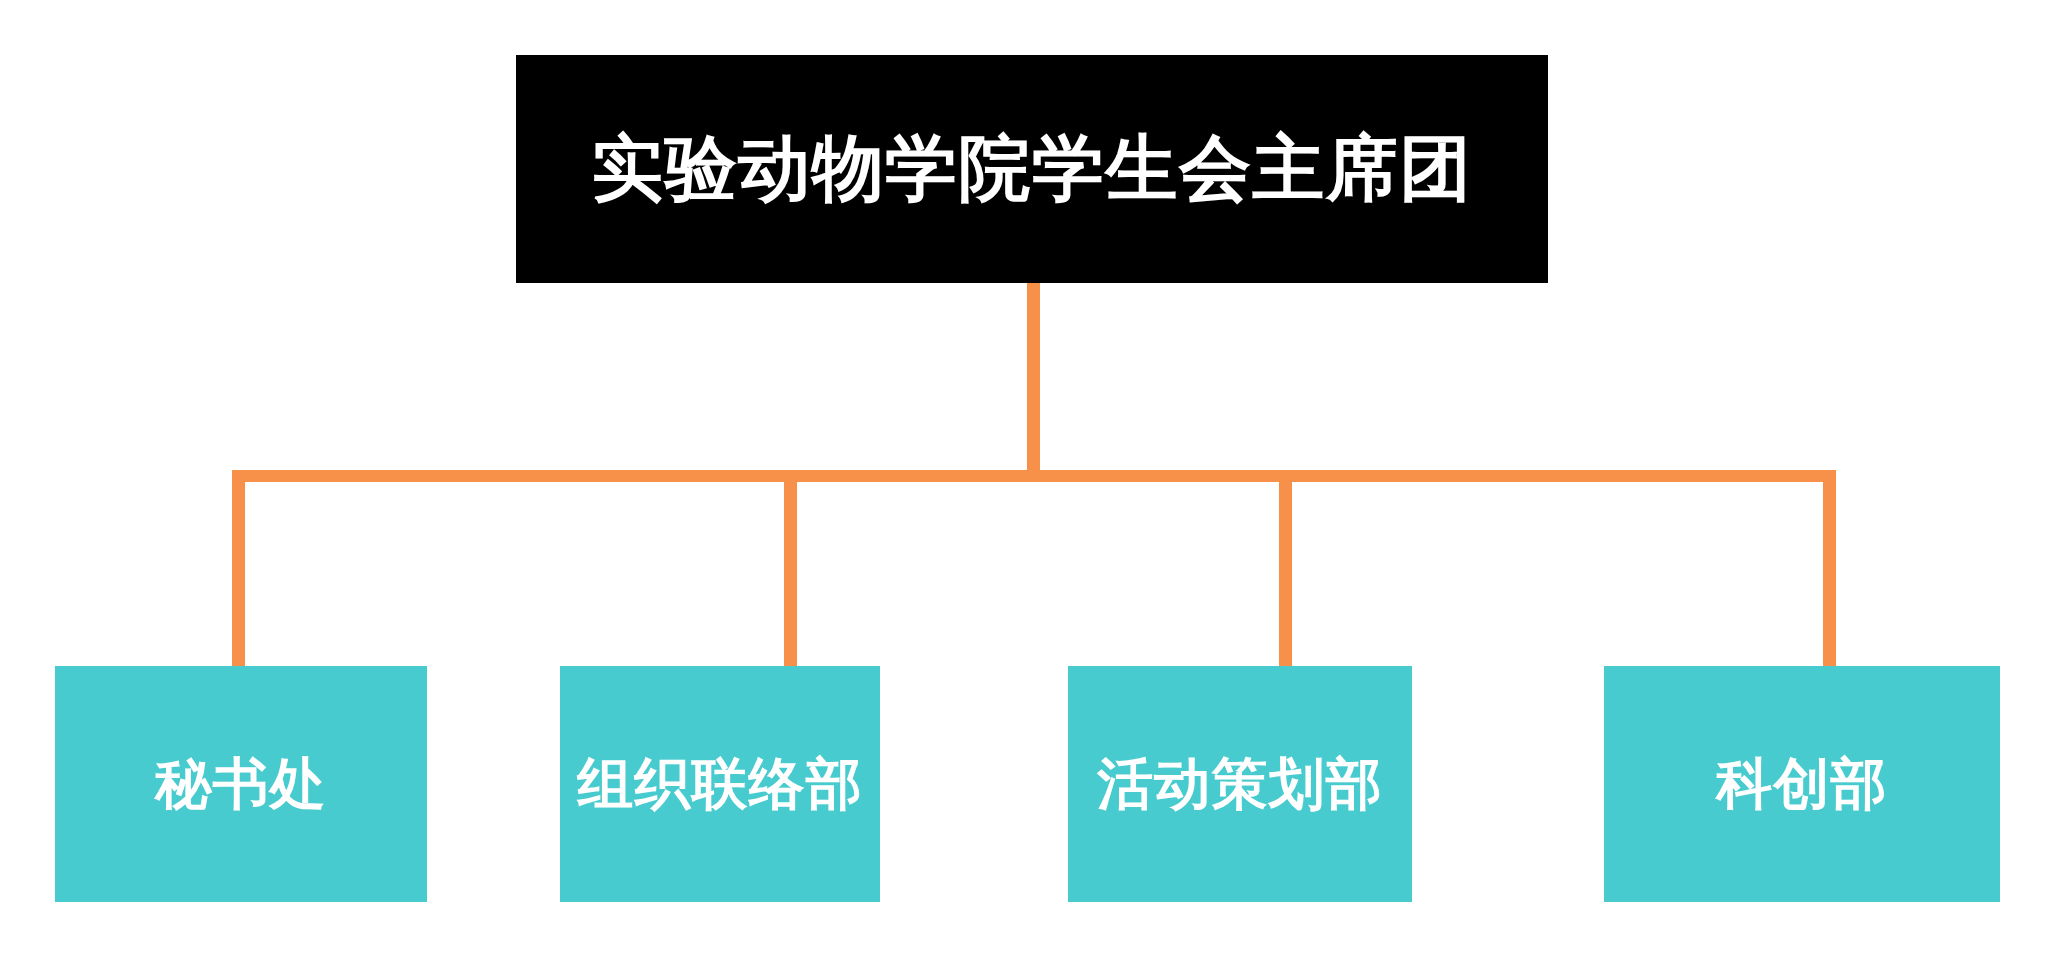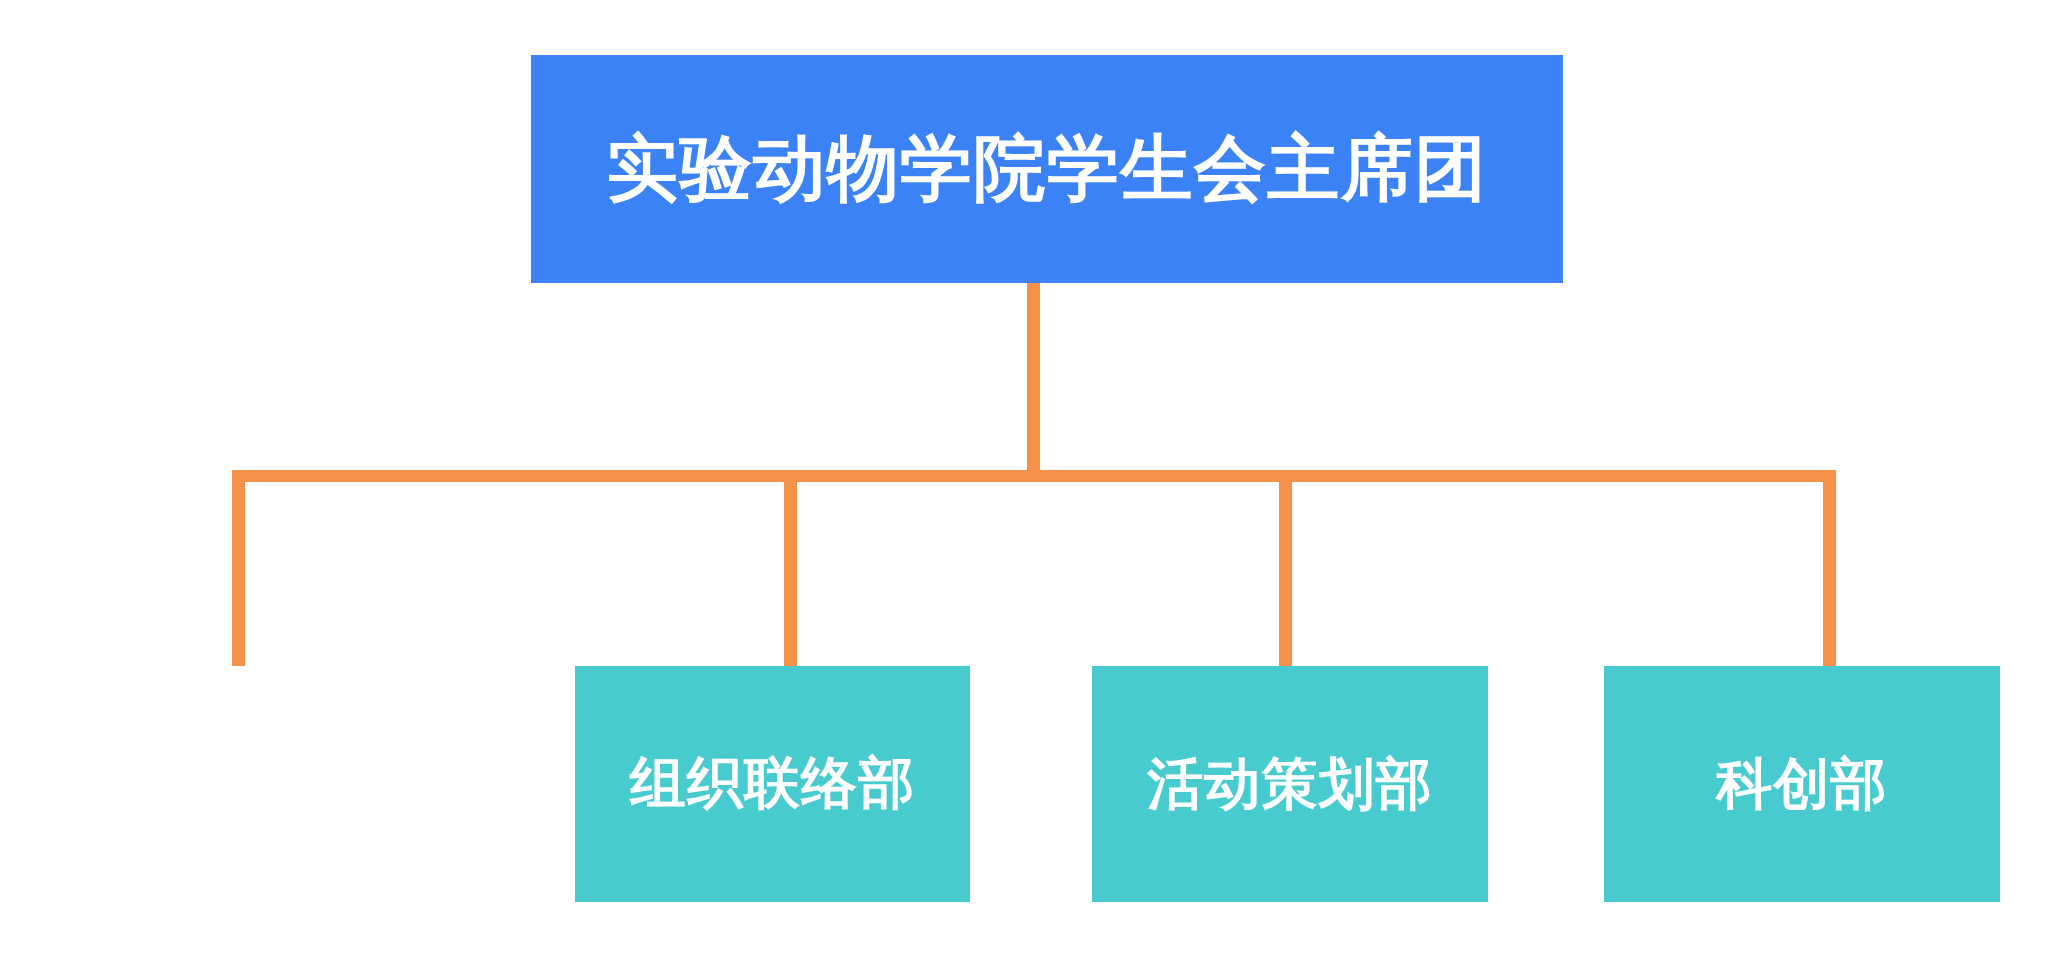--- a/index.html
+++ b/index.html
@@ -28,38 +28,38 @@
     box-sizing: border-box;
     color: #ffffff;
     text-align: center;
     letter-spacing: 0.02em;
     line-height: 1.1;
     white-space: nowrap;
     font-weight: bold;
   }
 
   .node-root {
-    left: 531px;
+    left: 516px;
     top: 55px;
     width: 1032px;
     height: 228px;
-    background: #3b82f6;
+    background: #000000;
     font-size: 72px;
   }
 
   .node-child {
     top: 666px;
     height: 236px;
     background: #47CBCE;
     font-size: 56px;
   }
 
   .child-1 { left: 55px;   width: 372px; }
-  .child-2 { left: 575px;  width: 395px; font-family: Liberation Serif, serif; }
-  .child-3 { left: 1092px; width: 396px; }
+  .child-2 { left: 560px;  width: 320px; }
+  .child-3 { left: 1068px; width: 344px; }
   .child-4 { left: 1604px; width: 396px; }
 
   
   .conn {
     position: absolute;
     background: #F79049;
   }
   
   .conn-stem {
     left: 1027px;
@@ -94,20 +94,23 @@
     <span>实验动物学院学生会主席团</span>
   </div>
 
   <div class="conn conn-stem"></div>
   <div class="conn conn-bus"></div>
   <div class="conn conn-drop drop-1"></div>
   <div class="conn conn-drop drop-2"></div>
   <div class="conn conn-drop drop-3"></div>
   <div class="conn conn-drop drop-4"></div>
 
+  <div class="node node-child child-1">
+    <span>秘书处</span>
+  </div>
 
   <div class="node node-child child-2">
     <span>组织联络部</span>
   </div>
 
   <div class="node node-child child-3">
     <span>活动策划部</span>
   </div>
 
   <div class="node node-child child-4">

